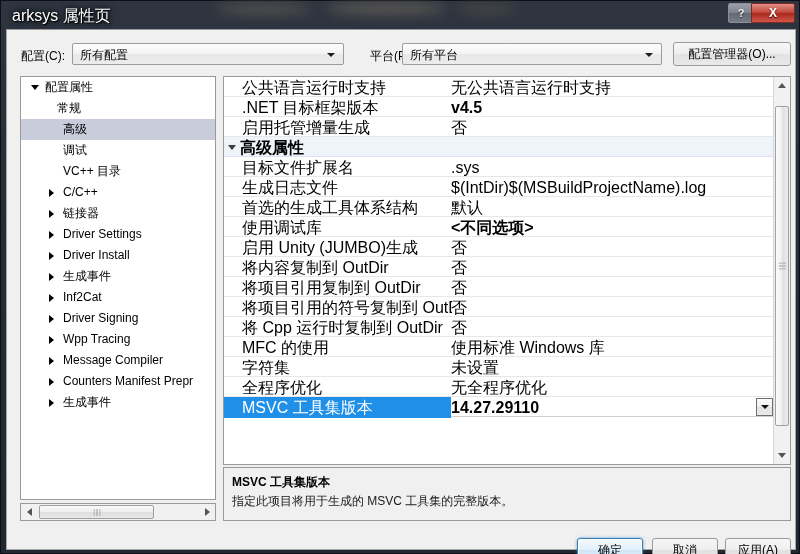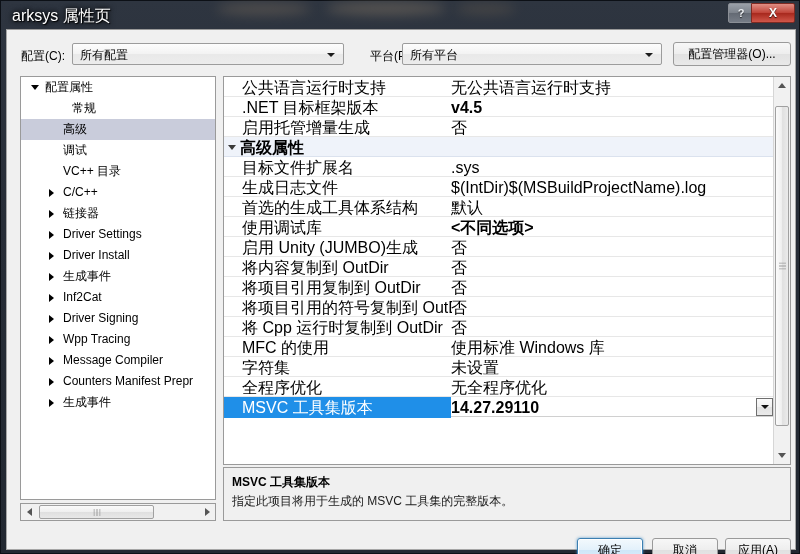--- a/index.html
+++ b/index.html
@@ -421,21 +421,21 @@
     </div>
 
     <div id="btn-config-mgr">配置管理器(O)...</div>
 
     <div id="tree-panel">
         <div class="tree-row">
           <div class="tw expanded" style="left: 10px;"></div>
           <div class="tl" style="left: 24px;">配置属性</div>
         </div>
         <div class="tree-row">
-          <div class="tl" style="left: 51px; text-align: center;">常规</div>
+          <div class="tl" style="left: 36px; text-align: center;">常规</div>
         </div>
         <div class="tree-row sel">
           <div class="tl" style="left: 42px;">高级</div>
         </div>
         <div class="tree-row">
           <div class="tl" style="left: 42px;">调试</div>
         </div>
         <div class="tree-row">
           <div class="tl" style="left: 42px;">VC++ 目录</div>
         </div>

